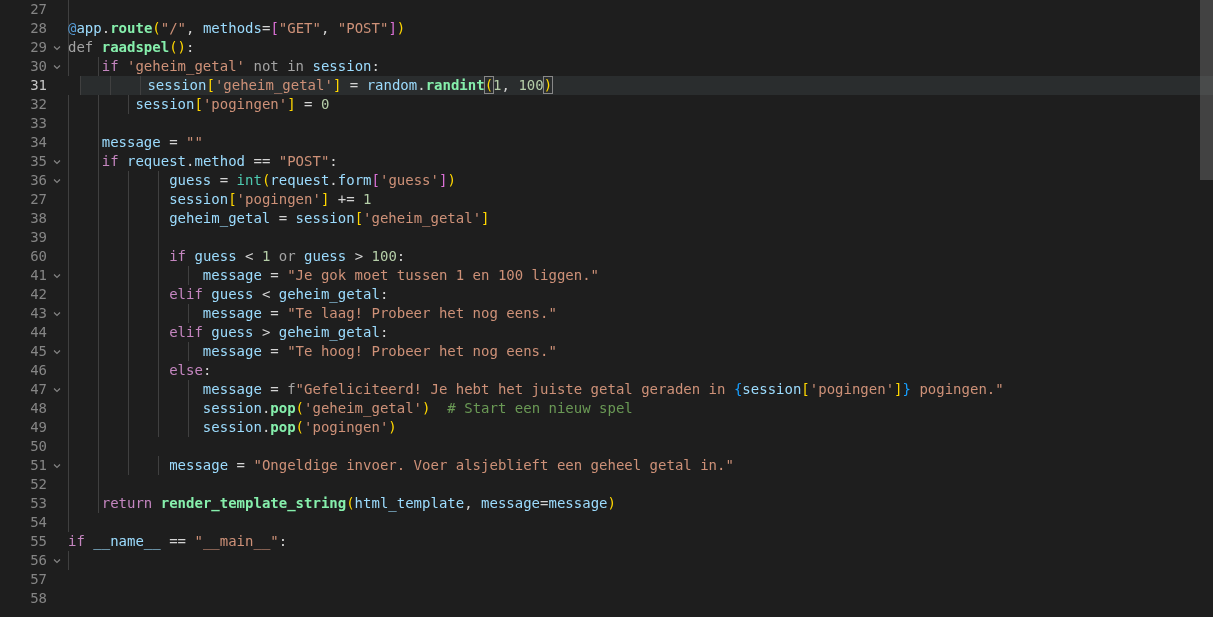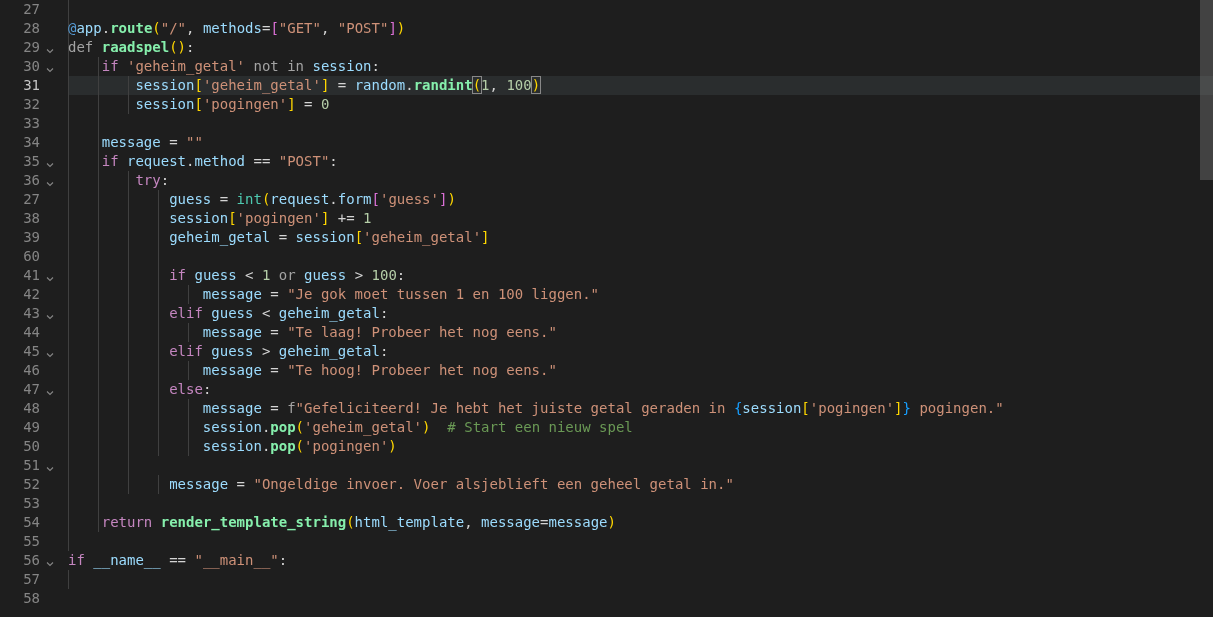--- a/index.html
+++ b/index.html
@@ -19,21 +19,22 @@
   }
   .gutter {
     width: 68px;
     flex: 0 0 68px;
     background: #1e1e1e;
     padding-top: 0;
   }
   .gline {
     display: flex;
     height: 19px;
-    align-items: flex-end;
+    align-items: center;
+    padding-left: 7px;
   }
   .lineno {
     width: 40px;
     text-align: right;
     color: #858585;
     user-select: none;
     padding-right: 0;
   }
   .gline.active .lineno { color: #c6c6c6; }
   .fold {
@@ -49,20 +50,21 @@
     position: relative;
     overflow: hidden;
   }
   .row {
     height: 19px;
     white-space: pre;
     position: relative;
   }
   .row.active {
     background: #2a2d2e;
+    margin-left: 12px;
   }
   .indent-guide {
     position: absolute;
     top: 0;
     bottom: 0;
     border-left: 1px solid #404040;
     pointer-events: none;
   }
   .row .txt { position: relative; }
   
@@ -300,21 +302,20 @@
   <div class="code" id="code">
     <div class="row"><span class="indent-guide" style="left: 0px;"></span><span class="txt"></span></div>
       <div class="row"><span class="indent-guide" style="left: 0px;"></span><span class="txt"><span></span><span class="tok-at">@</span><span class="tok-var">app</span><span class="tok-punc">.</span><span class="tok-fn">route</span><span class="bracket-1">(</span><span class="tok-str">"/"</span><span class="tok-punc">, </span><span class="tok-var">methods</span><span class="tok-op">=</span><span class="bracket-2">[</span><span class="tok-str">"GET"</span><span class="tok-punc">, </span><span class="tok-str">"POST"</span><span class="bracket-2">]</span><span class="bracket-1">)</span></span></div>
       <div class="row"><span class="indent-guide" style="left: 0px;"></span><span class="txt"><span class="tok-kw">def </span><span class="tok-fn">raadspel</span><span class="bracket-1">()</span><span class="tok-punc">:</span></span></div>
       <div class="row"><span class="indent-guide" style="left: 0px;"></span><span class="indent-guide" style="left: 30px;"></span><span class="txt"><span>    </span><span class="tok-kw2">if </span><span class="tok-str">'geheim_getal'</span><span class="tok-op"> </span><span class="tok-kw">not in</span><span class="tok-op"> </span><span class="tok-var">session</span><span class="tok-punc">:</span></span></div>
       <div class="row active"><span class="indent-guide" style="left: 0px;"></span><span class="indent-guide" style="left: 30px;"></span><span class="indent-guide" style="left: 60px;"></span><span class="txt"><span>        </span><span class="tok-var">session</span><span class="bracket-1">[</span><span class="tok-str">'geheim_getal'</span><span class="bracket-1">]</span><span class="tok-op"> = </span><span class="tok-var">random</span><span class="tok-punc">.</span><span class="tok-fn">randint</span><span class="bracket-1 match-br">(</span><span class="tok-num">1</span><span class="tok-punc">, </span><span class="tok-num">100</span><span class="bracket-1 match-br">)</span></span></div>
       <div class="row"><span class="indent-guide" style="left: 0px;"></span><span class="indent-guide" style="left: 30px;"></span><span class="indent-guide" style="left: 60px;"></span><span class="txt"><span>        </span><span class="tok-var">session</span><span class="bracket-1">[</span><span class="tok-str">'pogingen'</span><span class="bracket-1">]</span><span class="tok-op"> = </span><span class="tok-num">0</span></span></div>
       <div class="row"><span class="indent-guide" style="left: 0px;"></span><span class="indent-guide" style="left: 30px;"></span><span class="txt"></span></div>
       <div class="row"><span class="indent-guide" style="left: 0px;"></span><span class="indent-guide" style="left: 30px;"></span><span class="txt"><span>    </span><span class="tok-var">message</span><span class="tok-op"> = </span><span class="tok-str">""</span></span></div>
       <div class="row"><span class="indent-guide" style="left: 0px;"></span><span class="indent-guide" style="left: 30px;"></span><span class="txt"><span>    </span><span class="tok-kw2">if </span><span class="tok-var">request</span><span class="tok-punc">.</span><span class="tok-var">method</span><span class="tok-op"> == </span><span class="tok-str">"POST"</span><span class="tok-punc">:</span></span></div>
-      <div class="row"><span class="indent-guide" style="left: 0px;"></span><span class="indent-guide" style="left: 30px;"></span><span class="indent-guide" style="left: 60px;"></span><span class="txt"><span>        </span><span class="tok-kw2">try</span><span class="tok-punc">:</span></span></div>
       <div class="row"><span class="indent-guide" style="left: 0px;"></span><span class="indent-guide" style="left: 30px;"></span><span class="indent-guide" style="left: 60px;"></span><span class="indent-guide" style="left: 90px;"></span><span class="txt"><span>            </span><span class="tok-var">guess</span><span class="tok-op"> = </span><span class="tok-builtin">int</span><span class="bracket-1">(</span><span class="tok-var">request</span><span class="tok-punc">.</span><span class="tok-var">form</span><span class="bracket-2">[</span><span class="tok-str">'guess'</span><span class="bracket-2">]</span><span class="bracket-1">)</span></span></div>
       <div class="row"><span class="indent-guide" style="left: 0px;"></span><span class="indent-guide" style="left: 30px;"></span><span class="indent-guide" style="left: 60px;"></span><span class="indent-guide" style="left: 90px;"></span><span class="txt"><span>            </span><span class="tok-var">session</span><span class="bracket-1">[</span><span class="tok-str">'pogingen'</span><span class="bracket-1">]</span><span class="tok-op"> += </span><span class="tok-num">1</span></span></div>
       <div class="row"><span class="indent-guide" style="left: 0px;"></span><span class="indent-guide" style="left: 30px;"></span><span class="indent-guide" style="left: 60px;"></span><span class="indent-guide" style="left: 90px;"></span><span class="txt"><span>            </span><span class="tok-var">geheim_getal</span><span class="tok-op"> = </span><span class="tok-var">session</span><span class="bracket-1">[</span><span class="tok-str">'geheim_getal'</span><span class="bracket-1">]</span></span></div>
       <div class="row"><span class="indent-guide" style="left: 0px;"></span><span class="indent-guide" style="left: 30px;"></span><span class="indent-guide" style="left: 60px;"></span><span class="indent-guide" style="left: 90px;"></span><span class="txt"></span></div>
       <div class="row"><span class="indent-guide" style="left: 0px;"></span><span class="indent-guide" style="left: 30px;"></span><span class="indent-guide" style="left: 60px;"></span><span class="indent-guide" style="left: 90px;"></span><span class="txt"><span>            </span><span class="tok-kw2">if </span><span class="tok-var">guess</span><span class="tok-op"> &lt; </span><span class="tok-num">1</span><span class="tok-op"> </span><span class="tok-kw">or</span><span class="tok-op"> </span><span class="tok-var">guess</span><span class="tok-op"> &gt; </span><span class="tok-num">100</span><span class="tok-punc">:</span></span></div>
       <div class="row"><span class="indent-guide" style="left: 0px;"></span><span class="indent-guide" style="left: 30px;"></span><span class="indent-guide" style="left: 60px;"></span><span class="indent-guide" style="left: 90px;"></span><span class="indent-guide" style="left: 120px;"></span><span class="txt"><span>                </span><span class="tok-var">message</span><span class="tok-op"> = </span><span class="tok-str">"Je gok moet tussen 1 en 100 liggen."</span></span></div>
       <div class="row"><span class="indent-guide" style="left: 0px;"></span><span class="indent-guide" style="left: 30px;"></span><span class="indent-guide" style="left: 60px;"></span><span class="indent-guide" style="left: 90px;"></span><span class="txt"><span>            </span><span class="tok-kw2">elif </span><span class="tok-var">guess</span><span class="tok-op"> &lt; </span><span class="tok-var">geheim_getal</span><span class="tok-punc">:</span></span></div>
       <div class="row"><span class="indent-guide" style="left: 0px;"></span><span class="indent-guide" style="left: 30px;"></span><span class="indent-guide" style="left: 60px;"></span><span class="indent-guide" style="left: 90px;"></span><span class="indent-guide" style="left: 120px;"></span><span class="txt"><span>                </span><span class="tok-var">message</span><span class="tok-op"> = </span><span class="tok-str">"Te laag! Probeer het nog eens."</span></span></div>
       <div class="row"><span class="indent-guide" style="left: 0px;"></span><span class="indent-guide" style="left: 30px;"></span><span class="indent-guide" style="left: 60px;"></span><span class="indent-guide" style="left: 90px;"></span><span class="txt"><span>            </span><span class="tok-kw2">elif </span><span class="tok-var">guess</span><span class="tok-op"> &gt; </span><span class="tok-var">geheim_getal</span><span class="tok-punc">:</span></span></div>
       <div class="row"><span class="indent-guide" style="left: 0px;"></span><span class="indent-guide" style="left: 30px;"></span><span class="indent-guide" style="left: 60px;"></span><span class="indent-guide" style="left: 90px;"></span><span class="indent-guide" style="left: 120px;"></span><span class="txt"><span>                </span><span class="tok-var">message</span><span class="tok-op"> = </span><span class="tok-str">"Te hoog! Probeer het nog eens."</span></span></div>

